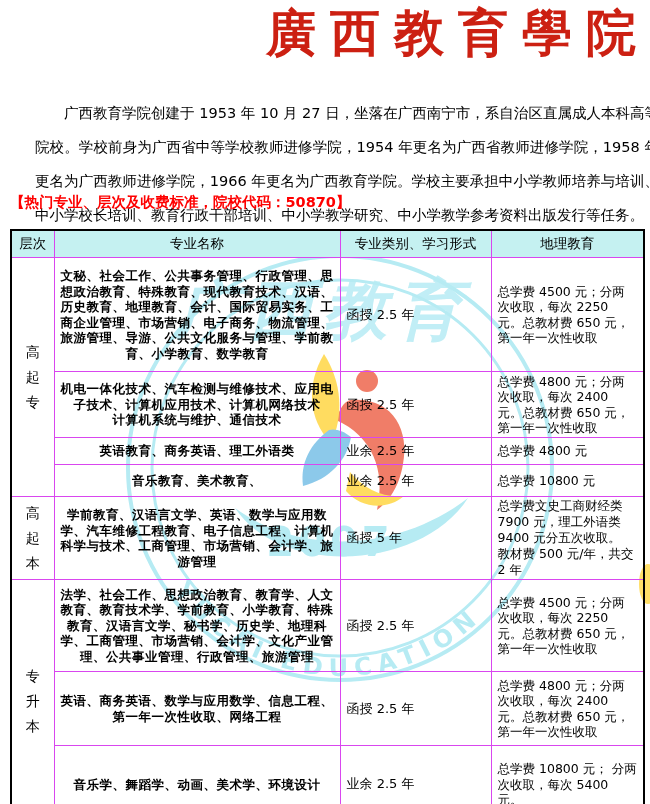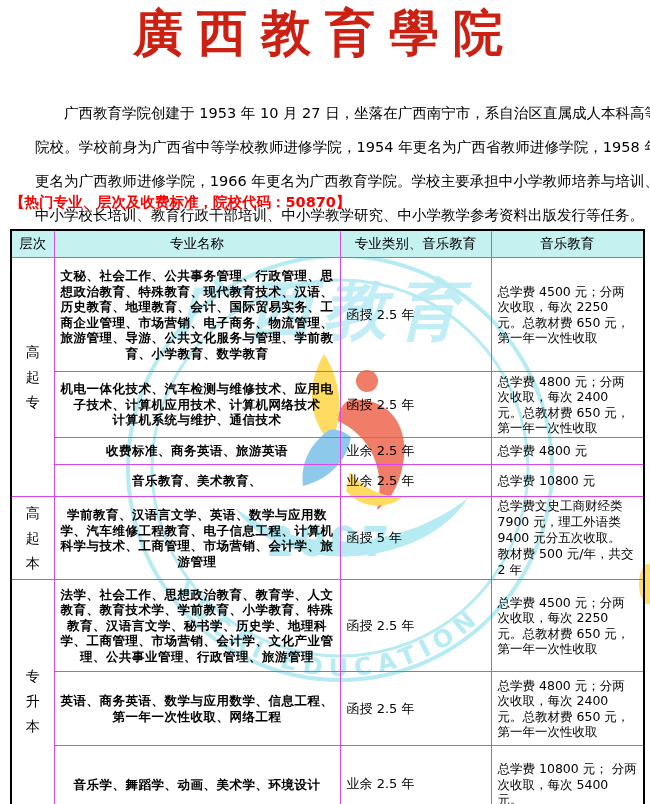--- a/index.html
+++ b/index.html
@@ -10,21 +10,21 @@
     margin:0 auto;
     overflow:hidden;
     font-family:"DejaVu Sans",sans-serif;
     color:#000;
   }
   
   .watermark{position:absolute;left:0;top:0;z-index:0;}
   
   .title{
     position:absolute;left:0;top:2px;width:650px;
-    margin:0;text-align:center;
+    margin:0;text-align:right;
     font-family:"DejaVu Serif",serif;
     font-weight:bold;
     font-size:50px;line-height:62px;
     letter-spacing:14px;
     color:#cc2012;
     z-index:2;
   }
   
   .intro{
     position:absolute;left:19px;top:80px;width:624px;
@@ -136,42 +136,42 @@
     <colgroup>
       <col style="width:43px">
       <col style="width:286px">
       <col style="width:151px">
       <col style="width:153px">
     </colgroup>
     <thead>
       <tr>
         <th>层次</th>
         <th>专业名称</th>
-        <th>专业类别、音乐教育</th>
-        <th>音乐教育</th>
+        <th>专业类别、学习形式</th>
+        <th>地理教育</th>
       </tr>
     </thead>
     <tbody>
 
       <tr style="height:114px">
         <td class="level" rowspan="4">
           <span class="vtext">高起专</span>
         </td>
         <td class="majors">文秘、社会工作、公共事务管理、行政管理、思想政治教育、特殊教育、现代教育技术、汉语、历史教育、地理教育、会计、国际贸易实务、工商企业管理、市场营销、电子商务、物流管理、旅游管理、导游、公共文化服务与管理、学前教育、小学教育、数学教育</td>
         <td class="mode">函授 2.5 年</td>
         <td class="fee">总学费 4500 元；分两次收取，每次 2250 元。总教材费 650 元，第一年一次性收取</td>
       </tr>
       <tr style="height:66px">
         <td class="majors">机电一体化技术、汽车检测与维修技术、应用电子技术、计算机应用技术、计算机网络技术
 计算机系统与维护、通信技术</td>
         <td class="mode">函授 2.5 年</td>
         <td class="fee">总学费 4800 元；分两次收取，每次 2400 元。总教材费 650 元，第一年一次性收取</td>
       </tr>
       <tr style="height:27px">
-        <td class="majors">收费标准、商务英语、旅游英语</td>
+        <td class="majors">英语教育、商务英语、理工外语类</td>
         <td class="mode">业余 2.5 年</td>
         <td class="fee">总学费 4800 元</td>
       </tr>
       <tr style="height:32px">
         <td class="majors">音乐教育、美术教育、</td>
         <td class="mode">业余 2.5 年</td>
         <td class="fee">总学费 10800 元</td>
       </tr>
 
       <tr style="height:62px">

